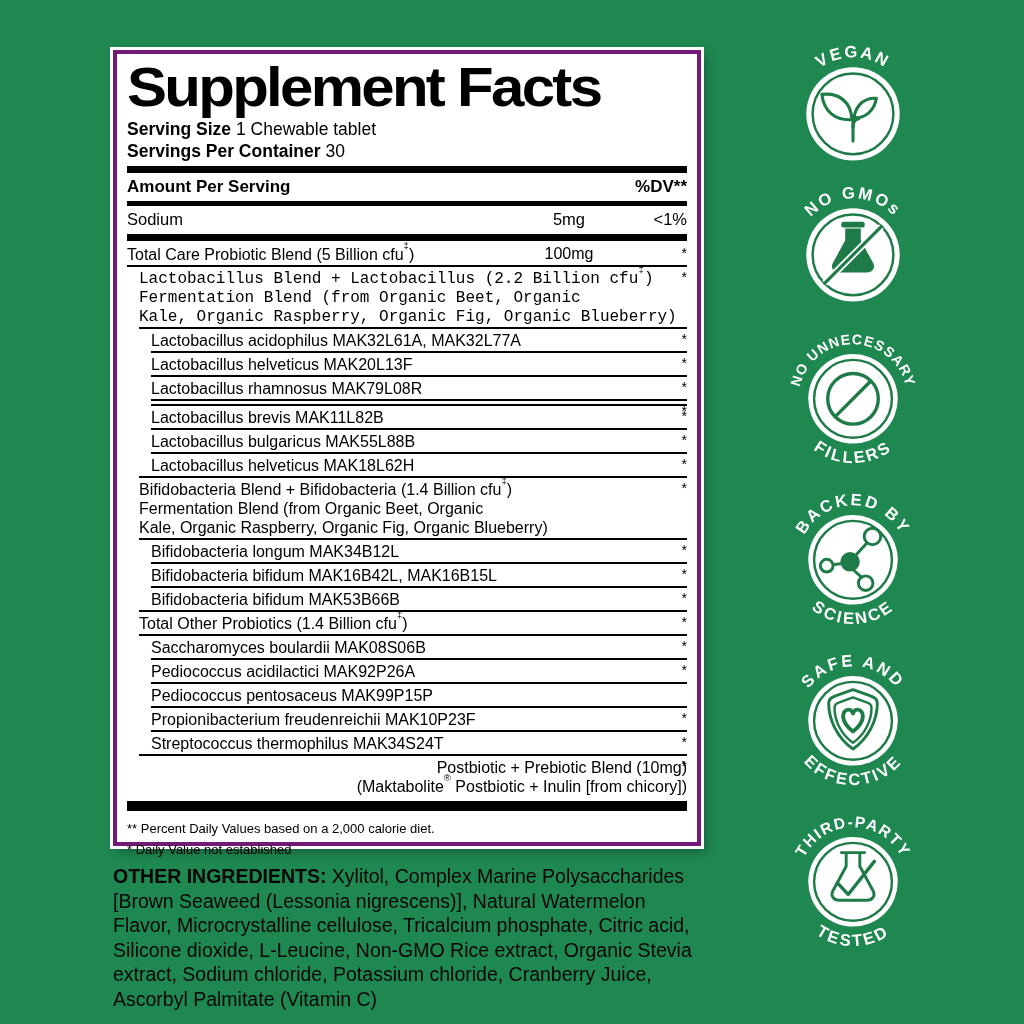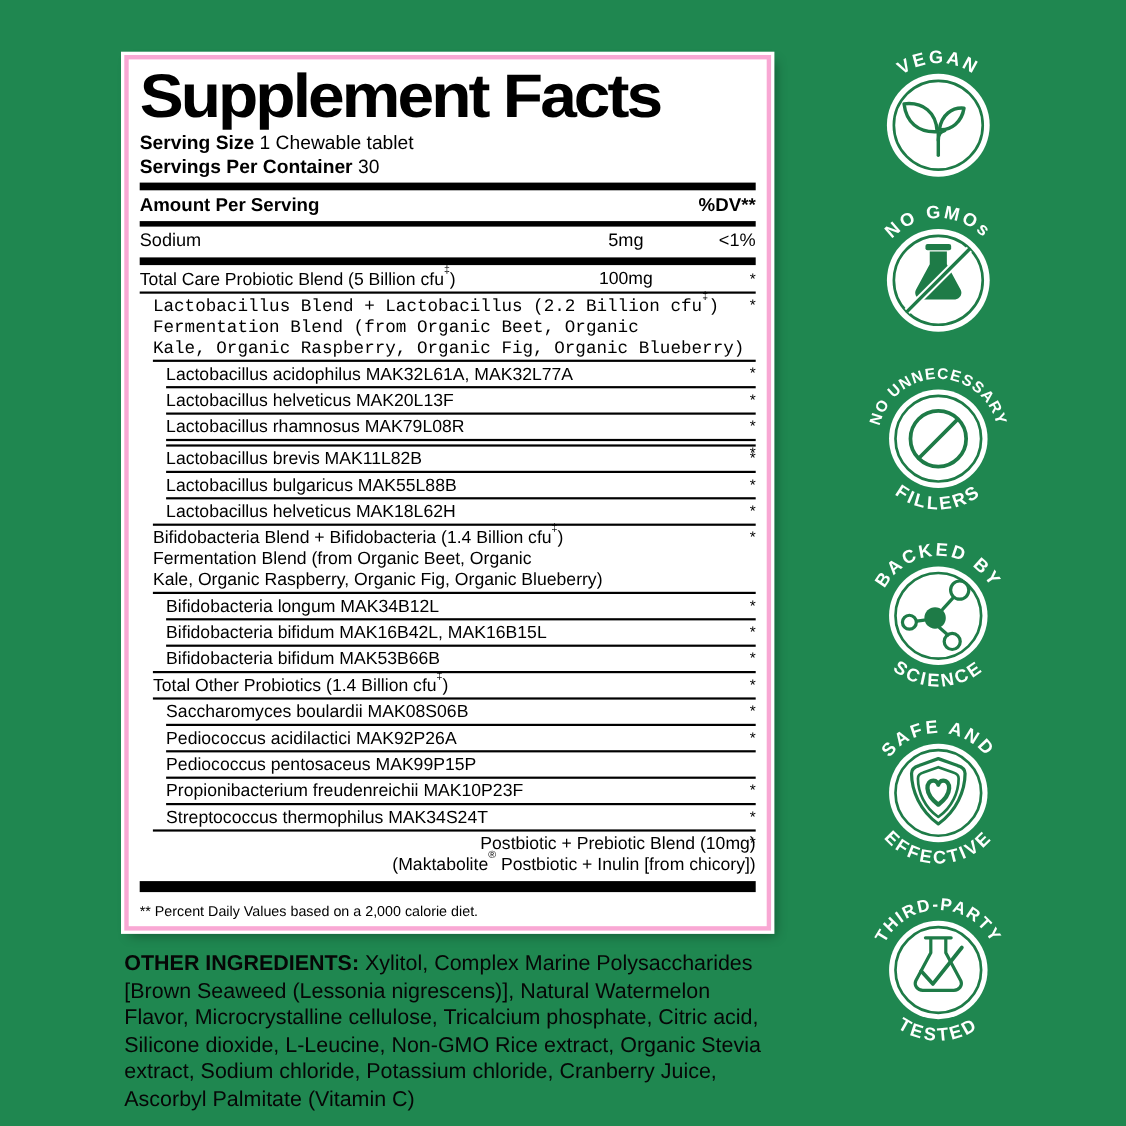--- a/index.html
+++ b/index.html
@@ -5,21 +5,21 @@
   html,body{margin:0;padding:0;}
   body{
     width:1024px;height:1024px;position:relative;overflow:hidden;
     background:#1F8750;
     font-family:"Liberation Sans",sans-serif;
     -webkit-font-smoothing:antialiased;
   }
   
   .sf-panel{
     position:absolute;left:113px;top:50px;width:588px;height:796px;
-    box-sizing:border-box;background:#fff;border:4px solid #f9a8d4;
+    box-sizing:border-box;background:#fff;border:4px solid #701a75;
     box-shadow:0 0 0 3px #fff, 4px 5px 10px rgba(0,0,0,.35);
     padding:4px 10px 6px;color:#000;
   }
   .sf-title{
     font-size:56px;font-weight:bold;letter-spacing:-2.5px;line-height:1.04;
     white-space:nowrap;display:inline-block;transform:scaleX(1.07);transform-origin:left center;
     margin-bottom:2px;
   }
   .sf-serving-line{font-size:17.5px;line-height:22px;}
   .sf-serving-line .lbl{font-weight:bold;}
@@ -214,20 +214,21 @@
           <div>(Maktabolite<sup>®</sup> Postbiotic + Inulin [from chicory])</div>
         </div>
         <span class="sf-dv">*</span>
       </div>
     </div>
 
   <div class="bar b10"></div>
 
   <div class="sf-foot">
     <div>** Percent Daily Values based on a 2,000 calorie diet.</div>
+    <div>* Daily Value not established</div>
   </div>
 </div>
 
 <div class="other-ing">
   <span class="lbl">OTHER INGREDIENTS:</span><span> Xylitol, Complex Marine Polysaccharides [Brown Seaweed (Lessonia nigrescens)], Natural Watermelon Flavor, Microcrystalline cellulose, Tricalcium phosphate, Citric acid, Silicone dioxide, L-Leucine, Non-GMO Rice extract, Organic Stevia extract, Sodium chloride, Potassium chloride, Cranberry Juice, Ascorbyl Palmitate (Vitamin C)</span>
 </div>
 
 <div class="badges">
 
   <svg class="badge" viewBox="0 0 150 134">

